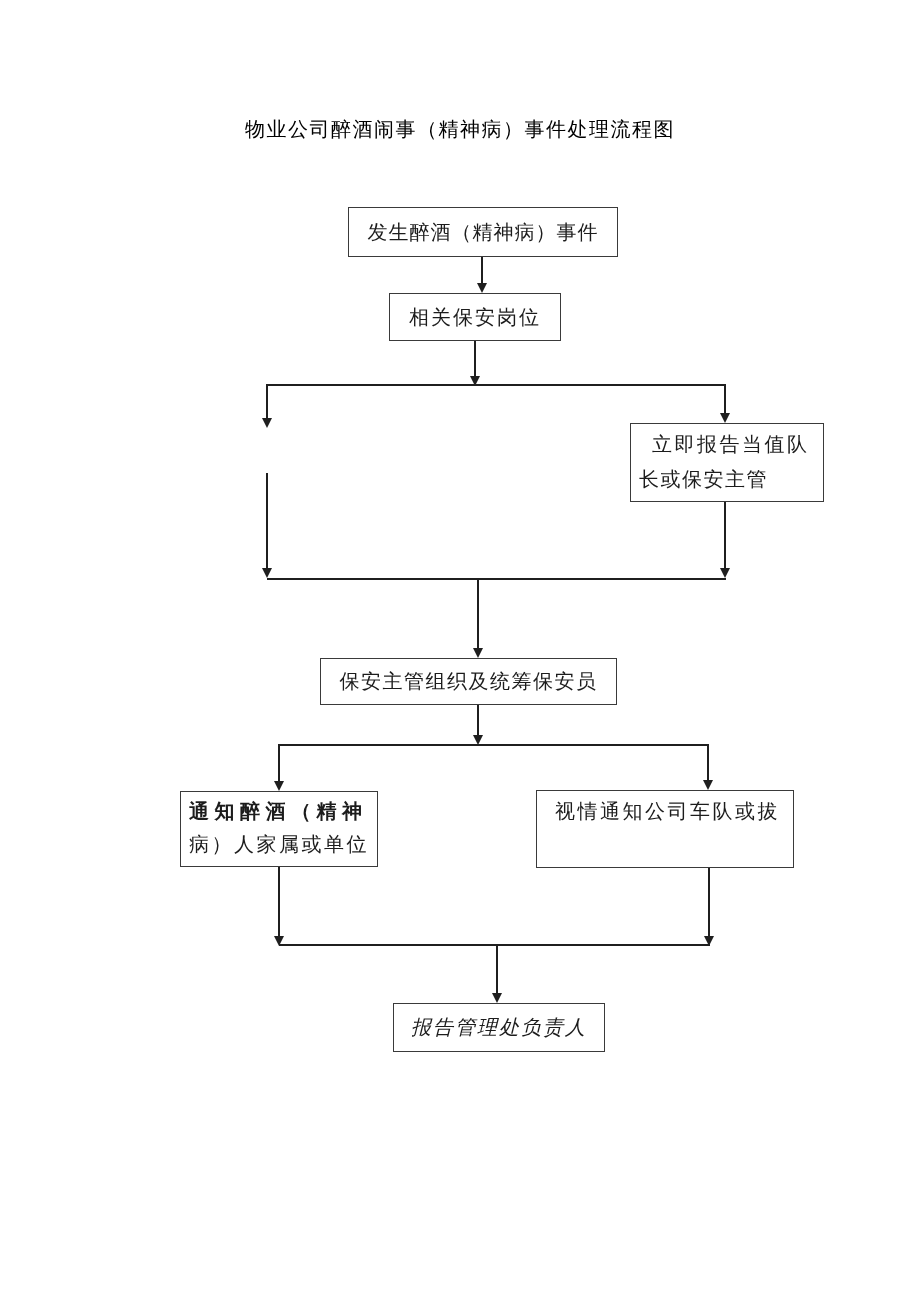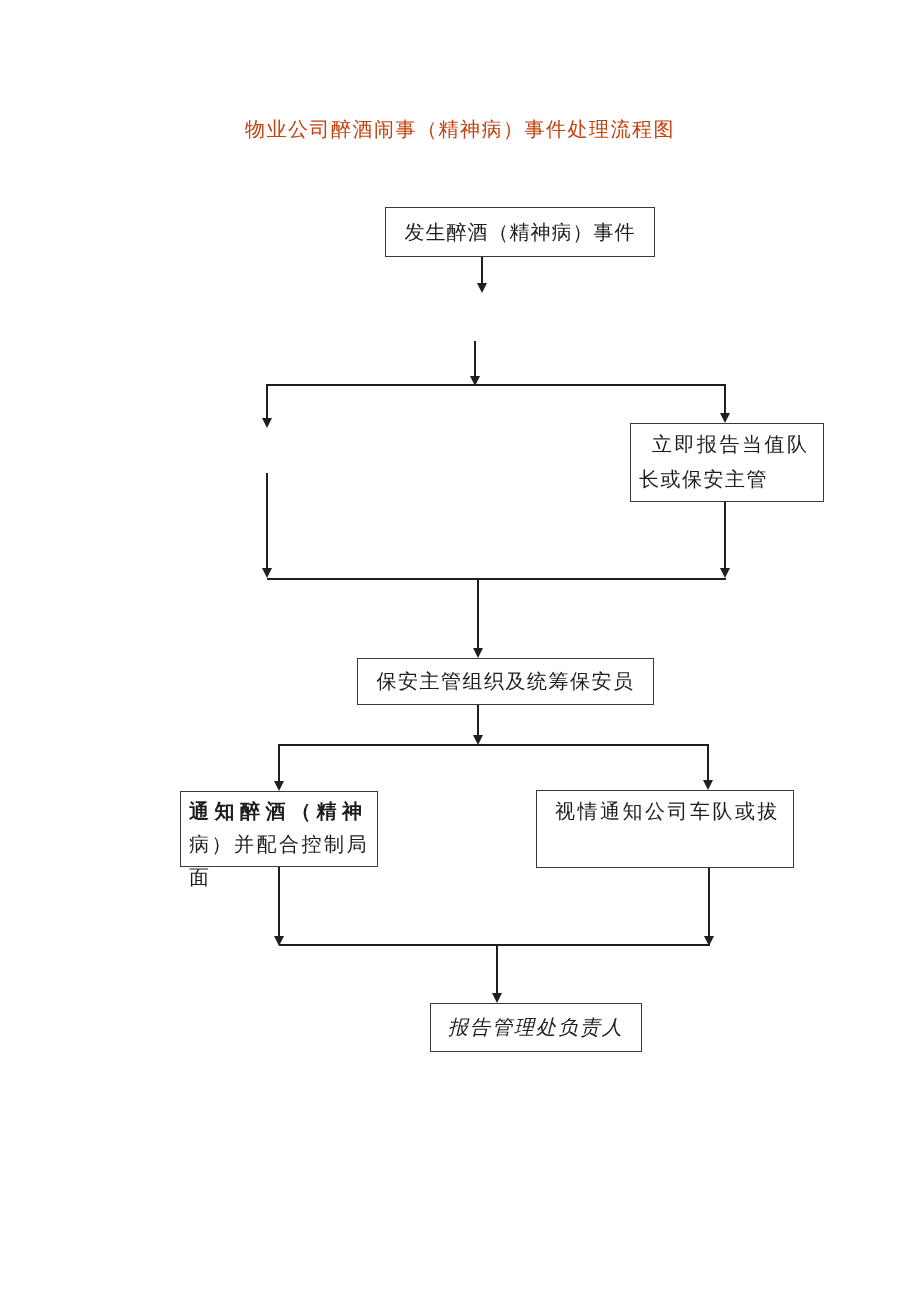--- a/index.html
+++ b/index.html
@@ -12,34 +12,33 @@
     position:relative;
     width:920px;height:1302px;
     background:#ffffff;
     font-family:"DejaVu Serif","Liberation Serif",serif;
     color:var(--ink);
     overflow:hidden;
   }
   .doc-title{
     position:absolute;left:0;top:116px;width:920px;
     text-align:center;font-size:20px;letter-spacing:1.5px;
-    color:#c2410c;
+    color:#000000;
   }
   .node{
     position:absolute;
     border:1.5px solid var(--border);
     background:#ffffff;
     font-size:20px;
     color:var(--ink);
     box-sizing:border-box;
   }
   .node.center{
     display:flex;align-items:center;justify-content:center;
     text-align:center;
-    margin-left:37px;
   }
   .node.multiline{padding:3px 8px;}
   .node .ln{display:block;}
   
   .n1{left:348px;top:207px;width:270px;height:50px;letter-spacing:1px;}
   .n2{left:389px;top:293px;width:172px;height:48px;letter-spacing:2px;}
   .n3{left:137px;top:428px;width:271px;height:45px;letter-spacing:1.5px;}
   .n4{left:630px;top:423px;width:194px;height:79px;line-height:35px;}
   .n4 .l0{text-indent:13px;letter-spacing:2.5px;}
   .n4 .l1{letter-spacing:1.5px;}
@@ -65,34 +64,37 @@
 <body>
 
 <div class="page">
 
   <div class="doc-title">物业公司醉酒闹事（精神病）事件处理流程图</div>
 
   <div class="node center n1">
     <span class="ln">发生醉酒（精神病）事件</span>
   </div>
 
+  <div class="node center n2">
+    <span class="ln">相关保安岗位</span>
+  </div>
 
 
   <div class="node center n5">
     <span class="ln">保安主管组织及统筹保安员</span>
   </div>
 
   <div class="node multiline n4">
     <span class="ln l0">立即报告当值队</span>
     <span class="ln l1">长或保安主管</span>
   </div>
 
   <div class="node multiline n6">
     <span class="ln l0">通知醉酒（精神</span>
-    <span class="ln l1">病）并配合控制局面</span>
+    <span class="ln l1">病）人家属或单位</span>
   </div>
 
   <div class="node multiline n7">
     <span class="ln l0">视情通知公司车队或拔</span>
   </div>
 
   <div class="node center n8">
     <span class="ln">报告管理处负责人</span>
   </div>
 

